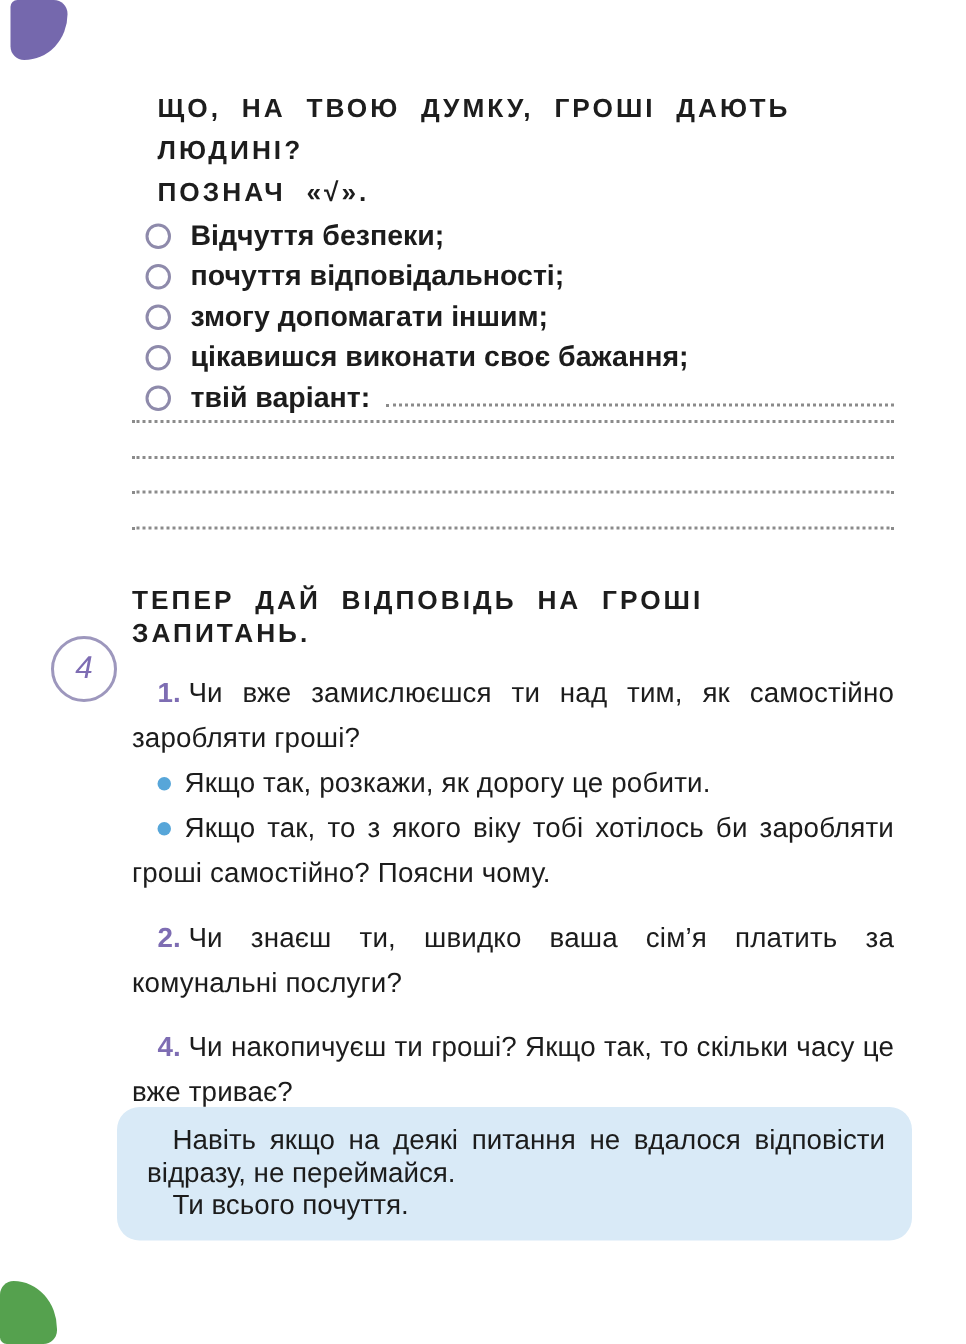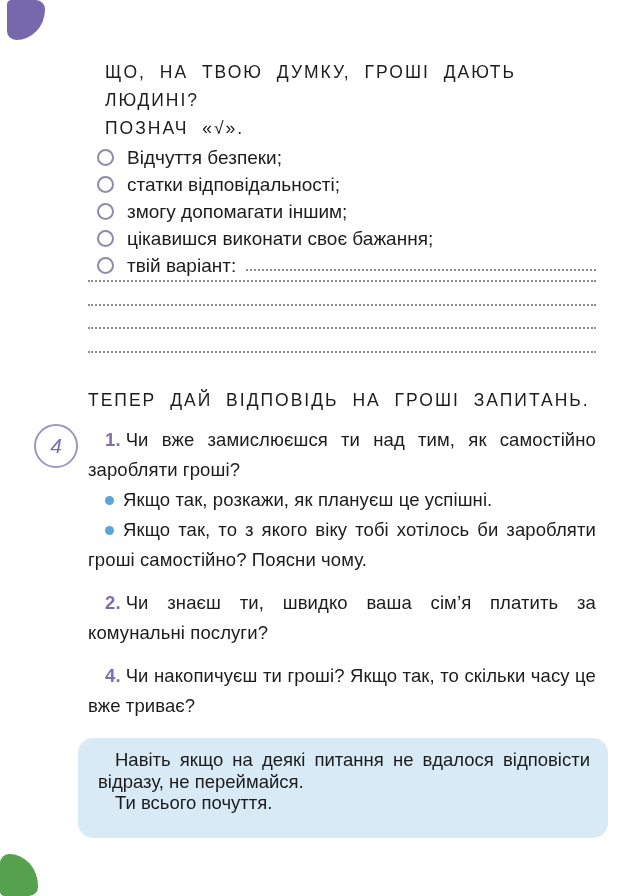--- a/index.html
+++ b/index.html
@@ -40,31 +40,31 @@
     font-style: italic; font-size: 21px; color: #7e6db3;
   }
 
   
   .content {
     position: absolute; left: 88px; top: 0;
     width: 508px;
   }
 
   .hand {
-    font-weight: 400; color: #1d1d1d;
+    font-weight: 700; color: #1d1d1d;
     letter-spacing: 2px; word-spacing: 7px;
     font-size: 17.5px; line-height: 28px;
     margin: 0;
   }
   .h1 { margin-top: 58px; padding-left: 17px; }
   .h1 .hl { display: block; }
   .h2 { margin-top: 36px; line-height: 22px; }
 
   
-  .options { margin-top: 2px; }
+  .options { margin-top: 2px; font-weight: bold; }
   .option {
     display: flex; align-items: center;
     height: 27px; font-size: 19px;
     padding-left: 9px;
   }
   .circle {
     flex: 0 0 auto;
     width: 17px; height: 17px;
     border: 2px solid #8e8aab; border-radius: 50%;
     background: #fff; box-sizing: border-box;
@@ -94,21 +94,21 @@
   .qnum { color: #7e6db3; font-weight: 700; margin-right: 5px; }
   .dot {
     display: inline-block; width: 9px; height: 9px;
     border-radius: 50%; background: #57a6d9;
     margin-right: 9px; vertical-align: 1px;
   }
 
   
   .note {
     position: absolute; left: 78px; top: 738px;
-    width: 530px; height: 100px;
+    width: 530px; height: 89px;
     background: #d9eaf7; border-radius: 15px;
     box-sizing: border-box;
     padding: 11px 18px 0 20px;
   }
   .note p {
     margin: 0; font-size: 18.5px; line-height: 21.5px;
     text-align: justify; text-indent: 17px; color: #1c1c1c;
   }
 </style>
 </head>
@@ -130,21 +130,21 @@
       <span class="hl">ПОЗНАЧ «√».</span>
     </h1>
 
     <div class="options">
       <div class="option">
         <span class="circle"></span>
         <span class="opt-label">Відчуття безпеки;</span>
       </div>
       <div class="option">
         <span class="circle"></span>
-        <span class="opt-label">статки відповідальності;</span>
+        <span class="opt-label">почуття відповідальності;</span>
       </div>
       <div class="option">
         <span class="circle"></span>
         <span class="opt-label">змогу допомагати іншим;</span>
       </div>
       <div class="option">
         <span class="circle"></span>
         <span class="opt-label">цікавишся виконати своє бажання;</span>
       </div>
       <div class="option">
@@ -158,21 +158,21 @@
       <div class="blank-line"></div>
       <div class="blank-line"></div>
       <div class="blank-line"></div>
       <div class="blank-line"></div>
     </div>
 
     <h2 class="hand h2">ТЕПЕР ДАЙ ВІДПОВІДЬ НА ГРОШІ ЗАПИТАНЬ.</h2>
 
     <p class="q"><span class="qnum">1.</span><span>Чи вже замислюєшся ти над тим, як самостійно заробляти гроші?</span></p>
 
-    <p class="bullet"><span class="dot"></span><span>Якщо так, розкажи, як плануєш це успішні.</span></p>
+    <p class="bullet"><span class="dot"></span><span>Якщо так, розкажи, як дорогу це робити.</span></p>
 
     <p class="bullet"><span class="dot"></span><span>Якщо так, то з якого віку тобі хотілось би заробляти гроші самостійно? Поясни чому.</span></p>
 
     <p class="q"><span class="qnum">2.</span><span>Чи знаєш ти, швидко ваша сім’я платить за комунальні послуги?</span></p>
 
 
     <p class="q"><span class="qnum">4.</span><span>Чи накопичуєш ти гроші? Якщо так, то скільки часу це вже триває?</span></p>
 
     <p class="q"><span class="qnum">5.</span><span>Чи цікавишся ти, як фінансово успішні люди заробили великі статки?</span></p>
 

